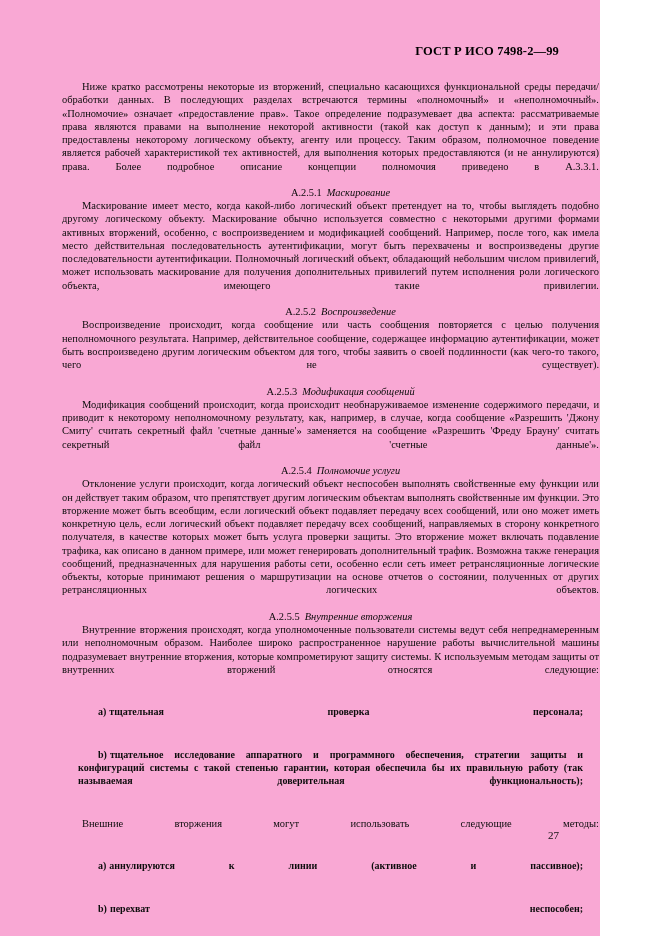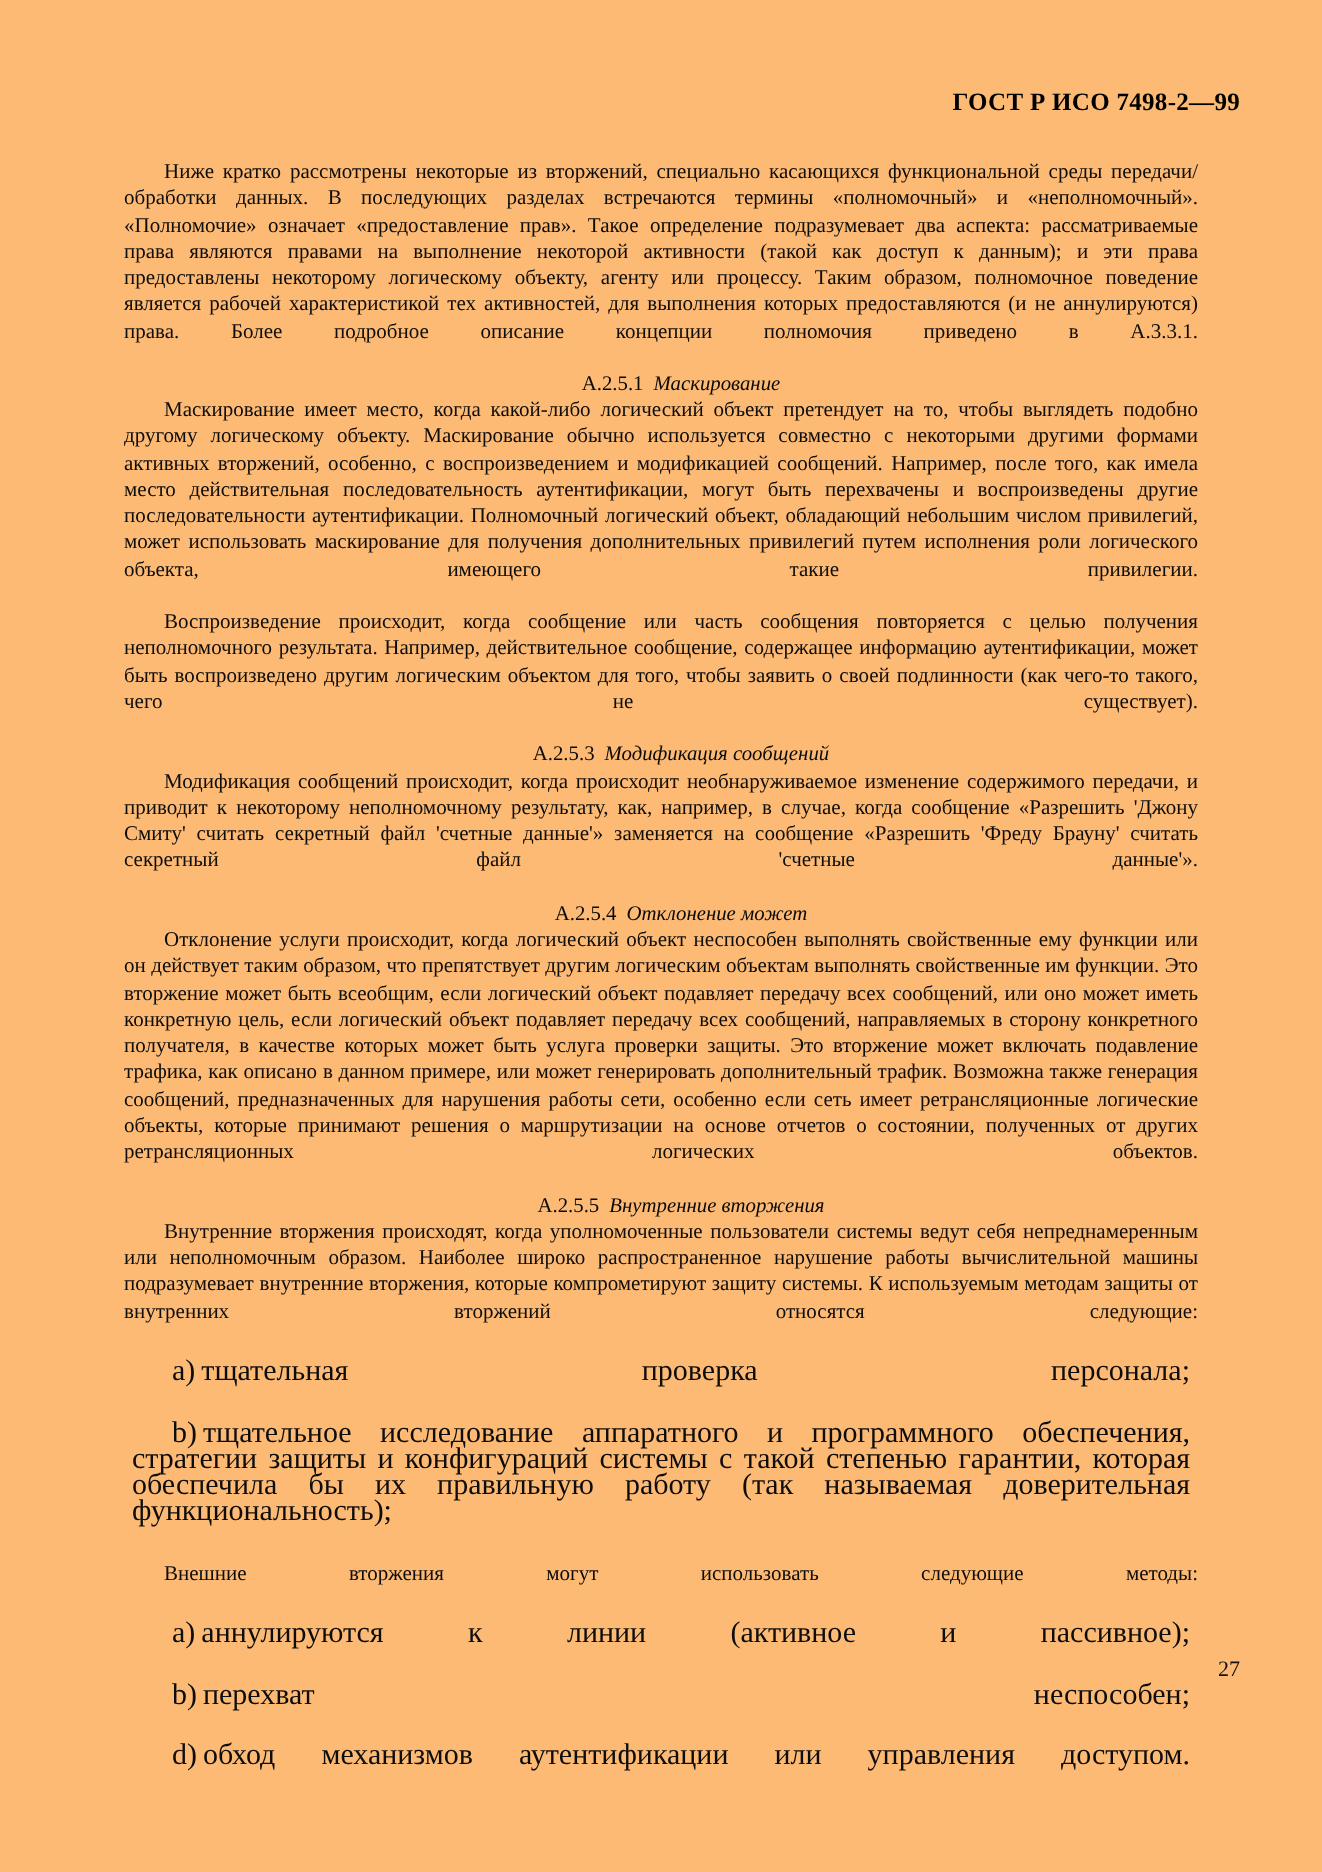--- a/index.html
+++ b/index.html
@@ -3,23 +3,23 @@
 <meta charset="utf-8">
 <title>ГОСТ Р ИСО 7498-2—99</title>
 <style>
   html, body {
     margin: 0;
     padding: 0;
     background: #ffffff;
   }
   .page {
     position: relative;
-    width: 661px;
+    width: 600px;
     height: 936px;
-    background: #fdba74;
+    background: #f9a8d4;
     box-sizing: border-box;
     font-family: "Liberation Serif", "DejaVu Serif", serif;
     color: #0d0d0d;
     overflow: hidden;
   }
   .doc-header {
     position: absolute;
     top: 44px;
     right: 41px;
     font-family: "Liberation Serif", "DejaVu Serif", serif;
@@ -71,26 +71,27 @@
     text-align: justify;
     text-indent: 20px;
     color: #0d0d0d;
     -webkit-hyphens: none;
     hyphens: none;
   }
   p.para:last-child {
     text-align: justify;
   }
   .list-item {
-    font-size: 15px;
+    font-size: 10px;
     line-height: 13.25px;
-    margin: 4px;
+    margin: 16px;
     text-align: justify;
     text-indent: 20px;
     color: #0d0d0d;
+    font-weight: bold;
   }
   .list-item .mk {
     margin-right: 3px;
   }
   .page-number {
     position: absolute;
     right: 41px;
     bottom: 95px;
     font-size: 11px;
     color: #111;
@@ -112,29 +113,32 @@
   <div class="body-col">
 
 
     <p class="para">Ниже кратко рассмотрены некоторые из вторжений, специально касающихся функциональной среды передачи/обработки данных. В последующих разделах встречаются термины «полномочный» и «неполномочный». «Полномочие» означает «предоставление прав». Такое определение подразумевает два аспекта: рассматриваемые права являются правами на выполнение некоторой активности (такой как доступ к данным); и эти права предоставлены некоторому логическому объекту, агенту или процессу. Таким образом, полномочное поведение является рабочей характеристикой тех активностей, для выполнения которых предоставляются (и не аннулируются) права. Более подробное описание концепции полномочия приведено в А.3.3.1.</p>
 
     <div class="sub-heading">
       <span class="num">А.2.5.1</span><span class="ttl">Маскирование</span>
     </div>
     <p class="para">Маскирование имеет место, когда какой-либо логический объект претендует на то, чтобы выглядеть подобно другому логическому объекту. Маскирование обычно используется совместно с некоторыми другими формами активных вторжений, особенно, с воспроизведением и модификацией сообщений. Например, после того, как имела место действительная последовательность аутентификации, могут быть перехвачены и воспроизведены другие последовательности аутентификации. Полномочный логический объект, обладающий небольшим числом привилегий, может использовать маскирование для получения дополнительных привилегий путем исполнения роли логического объекта, имеющего такие привилегии.</p>
 
+    <div class="sub-heading">
+      <span class="num">А.2.5.2</span><span class="ttl">Воспроизведение</span>
+    </div>
     <p class="para">Воспроизведение происходит, когда сообщение или часть сообщения повторяется с целью получения неполномочного результата. Например, действительное сообщение, содержащее информацию аутентификации, может быть воспроизведено другим логическим объектом для того, чтобы заявить о своей подлинности (как чего-то такого, чего не существует).</p>
 
     <div class="sub-heading">
       <span class="num">А.2.5.3</span><span class="ttl">Модификация сообщений</span>
     </div>
     <p class="para">Модификация сообщений происходит, когда происходит необнаруживаемое  изменение содержимого передачи, и приводит к некоторому неполномочному результату, как, например, в случае, когда сообщение «Разрешить 'Джону Смиту' считать секретный файл 'счетные данные'» заменяется на сообщение «Разрешить 'Фреду Брауну' считать секретный файл 'счетные данные'».</p>
 
     <div class="sub-heading">
-      <span class="num">А.2.5.4</span><span class="ttl">Отклонение может</span>
+      <span class="num">А.2.5.4</span><span class="ttl">Полномочие услуги</span>
     </div>
     <p class="para">Отклонение услуги происходит, когда логический объект неспособен выполнять свойственные ему функции или он действует таким образом, что препятствует другим логическим объектам выполнять свойственные им функции. Это вторжение может быть всеобщим, если логический объект подавляет передачу всех сообщений, или оно может иметь конкретную цель, если логический объект подавляет передачу всех сообщений, направляемых в сторону конкретного получателя, в качестве которых может быть услуга проверки защиты. Это вторжение может включать подавление трафика, как описано в данном примере, или может генерировать дополнительный трафик. Возможна также генерация сообщений, предназначенных для нарушения работы сети, особенно если сеть имеет ретрансляционные логические объекты, которые принимают решения о маршрутизации на основе отчетов о состоянии, полученных от других ретрансляционных логических объектов.</p>
 
     <div class="sub-heading">
       <span class="num">А.2.5.5</span><span class="ttl">Внутренние вторжения</span>
     </div>
     <p class="para">Внутренние вторжения происходят, когда уполномоченные пользователи системы ведут себя непреднамеренным или неполномочным образом. Наиболее широко распространенное нарушение работы вычислительной машины подразумевает внутренние вторжения, которые компрометируют защиту системы. К используемым методам защиты от внутренних вторжений относятся следующие:</p>
     <div class="list-item"><span class="mk">a)</span><span>тщательная проверка персонала;</span></div>
     <div class="list-item"><span class="mk">b)</span><span>тщательное исследование аппаратного и программного обеспечения, стратегии защиты и конфигураций системы с такой степенью гарантии, которая обеспечила бы их правильную работу (так называемая доверительная функциональность);</span></div>
 

